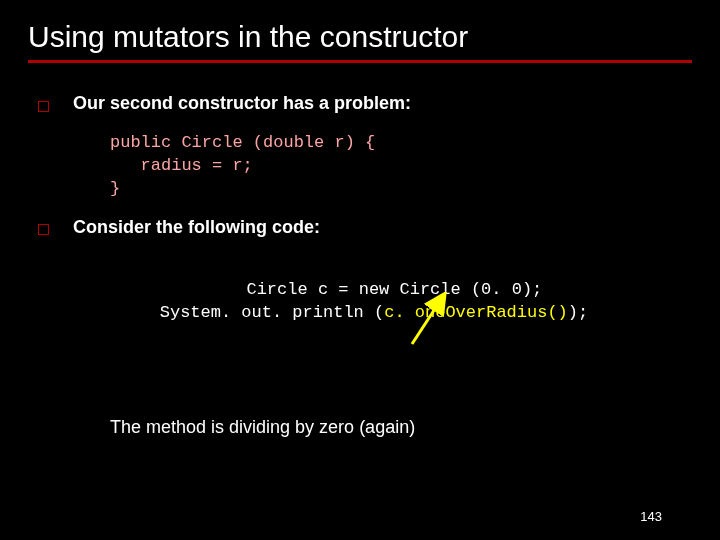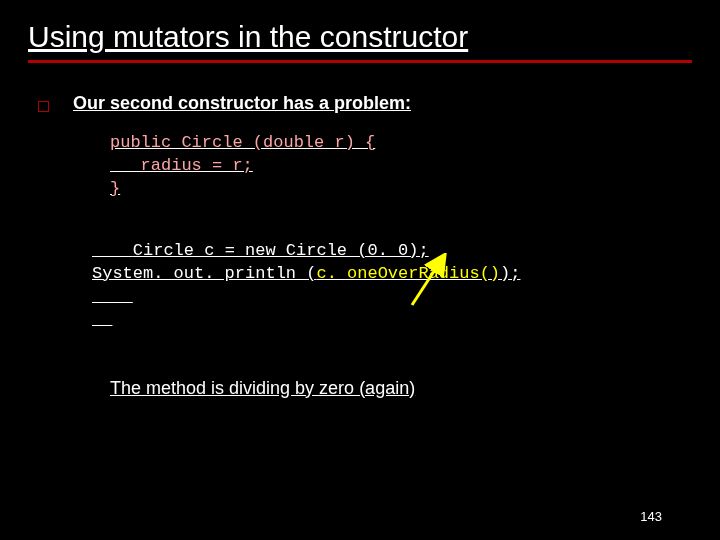--- a/index.html
+++ b/index.html
@@ -8,21 +8,20 @@
     background: #000;
     font-family: Verdana, Geneva, sans-serif;
     color: #fff;
     position: relative;
   }
   .slide {
     width: 684px;
     height: 540px;
     padding: 20px 28px 0 28px;
     position: relative;
-    text-decoration: underline;
   }
   .title {
     font-family: Verdana, Geneva, sans-serif;
     font-size: 30px;
     font-weight: 400;
     color: #fff;
     margin-bottom: 6px;
   }
   .underline {
     height: 3px;
@@ -60,20 +59,21 @@
   }
   .code-block2 {
     font-family: "Courier New", Courier, monospace;
     font-size: 17px;
     color: #fff;
     white-space: pre;
     margin-left: 64px;
     margin-top: 10px;
     line-height: 1.35;
     position: relative;
+    text-align: center;
   }
   .highlight {
     color: #ffff00;
   }
   .conclusion {
     font-family: Verdana, Geneva, sans-serif;
     font-size: 18px;
     color: #fff;
     margin-left: 82px;
     margin-top: 46px;
@@ -102,20 +102,24 @@
 
   <div class="bullet-row">
     <div class="bullet-icon"></div>
     <div class="bullet-text">Our second constructor has a problem:</div>
   </div>
 
   <div class="code-block">public Circle (double r) {
    radius = r;
 }</div>
 
+  <div class="bullet-row">
+    <div class="bullet-icon"></div>
+    <div class="bullet-text">Consider the following code:</div>
+  </div>
 
   <div class="code-block2">
     <span>Circle c = new Circle (0. 0);</span><br><span>System. out. println (</span><span class="highlight">c. oneOverRadius()</span><span>);</span>
     <svg class="arrow" width="60" height="60">
       <defs>
         <marker id="ah" markerWidth="8" markerHeight="8" refX="5" refY="4" orient="auto">
           <polygon points="0,0 8,4 0,8" fill="#ffff00"></polygon>
         </marker>
       </defs>
       <line x1="10" y1="52" x2="40" y2="6" stroke="#ffff00" stroke-width="3" marker-end="url(#ah)"></line>

